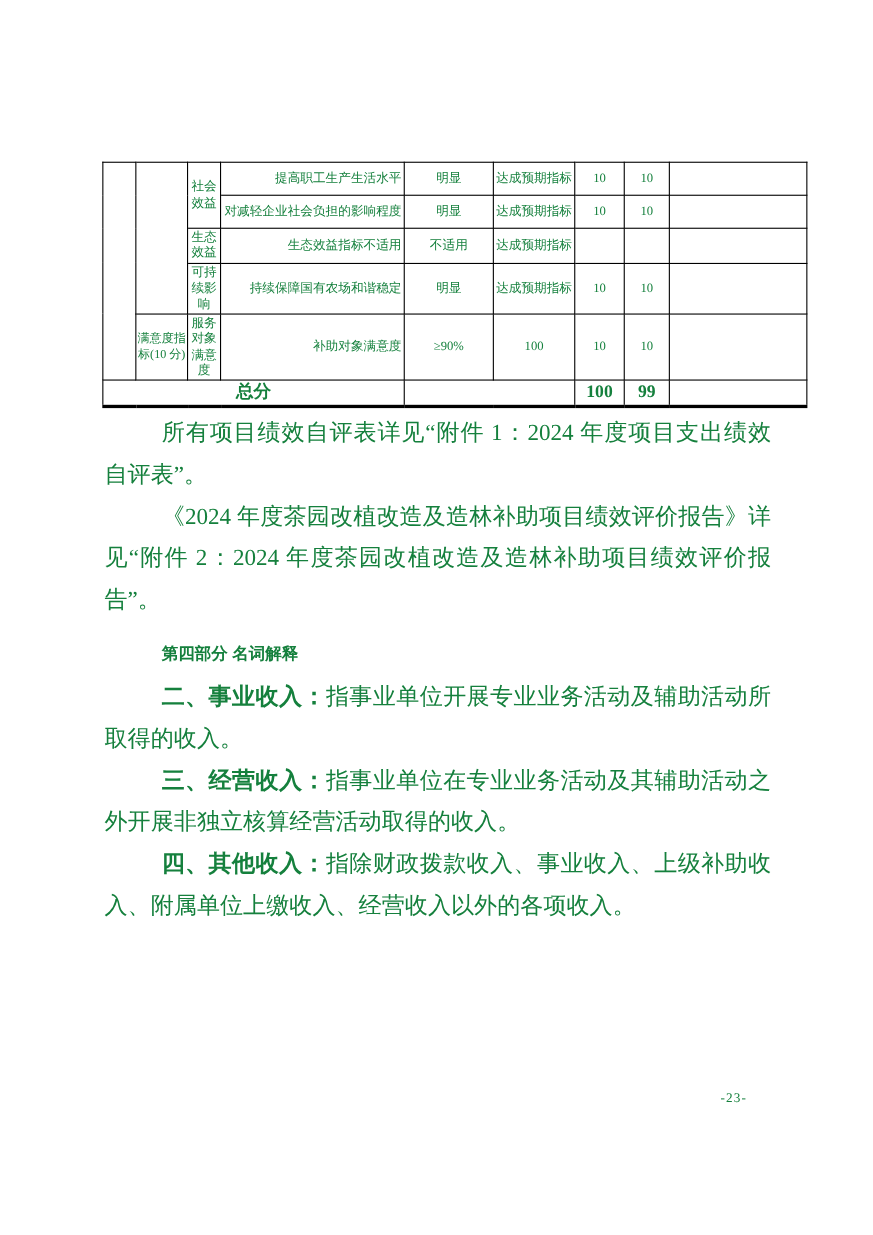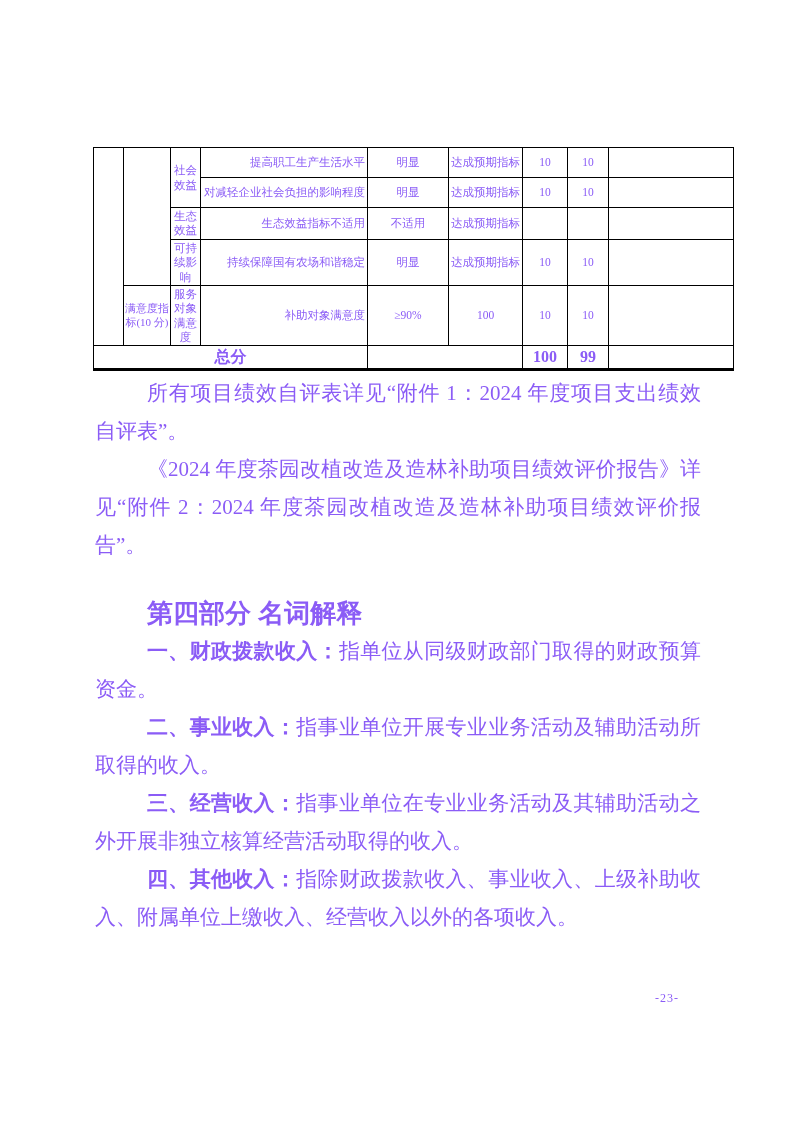--- a/index.html
+++ b/index.html
@@ -1,21 +1,21 @@
 <!DOCTYPE html>
 <html><head>
 <meta charset="utf-8">
 <style>
   * { margin:0; padding:0; box-sizing:border-box; }
   html,body { background:#ffffff; }
   .page {
     position:relative;
     width:764px; height:1123px;
     background:#ffffff;
-    color:#8b5cf6;
+    color:#15803d;
     font-family:"Liberation Serif","DejaVu Serif",serif;
     overflow:hidden;
     margin:0 auto;
   }
 
   
   .score-table {
     position:absolute; left:78px; top:147px;
     width:640px;
     border-collapse:collapse;
@@ -45,24 +45,24 @@
     width:606px;
     font-size:21px;
     line-height:38px;
     text-align:justify;
   }
   .para { text-indent:52px; }
   .bold { font-weight:bold; }
   .section-heading {
     font-family:"Liberation Sans","DejaVu Sans",sans-serif;
     font-weight:bold;
-    font-size:26px;
+    font-size:15px;
     line-height:38px;
     text-indent:52px;
-    margin-top:30px;
+    margin-top:12px;
   }
 
   
   .page-num {
     position:absolute;
     top:991px; right:100px;
     font-size:12px;
     letter-spacing:1px;
   }
 </style>
@@ -140,21 +140,20 @@
     </tr>
   </tbody>
     </table>
 
   <div class="body-text">
     <p class="para">所有项目绩效自评表详见“附件 1：2024 年度项目支出绩效自评表”。</p>
     <p class="para">《2024 年度茶园改植改造及造林补助项目绩效评价报告》详见“附件 2：2024 年度茶园改植改造及造林补助项目绩效评价报告”。</p>
 
     <h2 class="section-heading">第四部分 名词解释</h2>
 
-    <p class="para"><span class="bold">一、财政拨款收入：</span><span>指单位从同级财政部门取得的财政预算资金。</span></p>
     <p class="para"><span class="bold">二、事业收入：</span><span>指事业单位开展专业业务活动及辅助活动所取得的收入。</span></p>
     <p class="para"><span class="bold">三、经营收入：</span><span>指事业单位在专业业务活动及其辅助活动之外开展非独立核算经营活动取得的收入。</span></p>
     <p class="para"><span class="bold">四、其他收入：</span><span>指除财政拨款收入、事业收入、上级补助收入、附属单位上缴收入、经营收入以外的各项收入。</span></p>
   </div>
 
   <div class="page-num">-23-</div>
 
 </div>
 
 </body></html>

